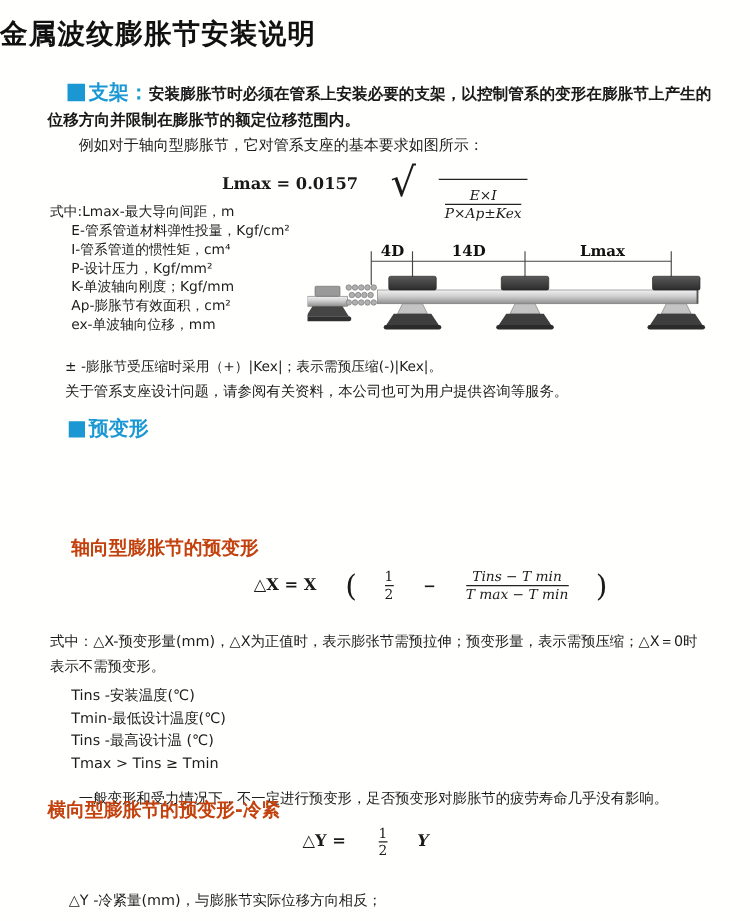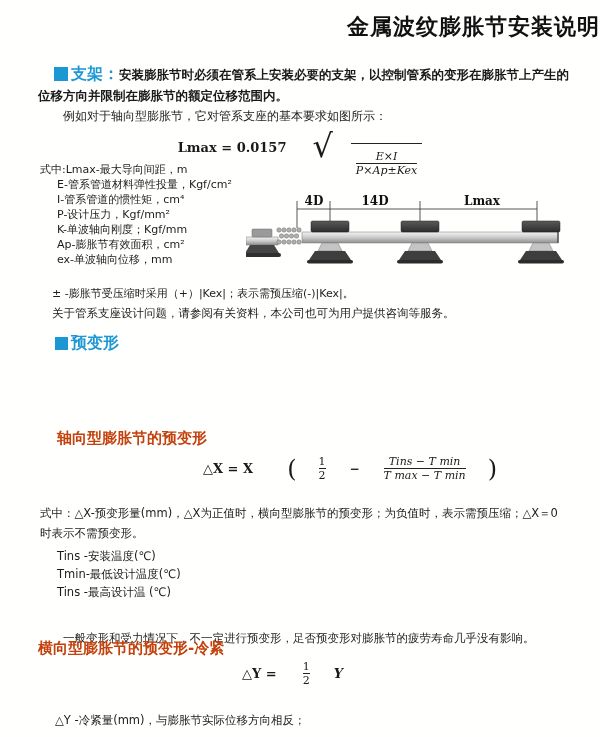--- a/index.html
+++ b/index.html
@@ -1,18 +1,18 @@
 <!DOCTYPE html>
 <html><head>
 <meta charset="utf-8">
 <style>
   html,body{margin:0;padding:0;background:#ffffff;}
   .page{position:relative;width:600px;height:737px;background:#fffffe;overflow:hidden;
         font-family:"DejaVu Sans",sans-serif;color:#1c1c1c;}
-  .title{position:absolute;top:12px;left:0;right:0;text-align:right;
+  .title{position:absolute;top:12px;left:0;right:0;text-align:left;
          font-size:22px;font-weight:bold;color:#111;letter-spacing:1px;}
   
   .sq{display:inline-block;background:#1b98d4;vertical-align:-2px;margin-right:3px;}
   .sq.big{width:14px;height:14px;}
   .sq.small{width:13px;height:13px;}
   .sec-label{color:#1b98d4;font-weight:bold;font-size:16px;line-height:1;}
   
   .p-support{position:absolute;left:38px;top:51px;width:532px;font-size:12.5px;
              line-height:21px;font-weight:bold;color:#1a1a1a;text-indent:16px;}
   .p-example{position:absolute;left:38px;top:96px;width:532px;font-size:12px;text-indent:25px;}
@@ -41,21 +41,21 @@
   .f-lhs{font-weight:bold;font-size:13px;margin-right:6px;}
   .rad-sign{font-size:32px;line-height:26px;font-weight:400;margin-right:-2px;transform:translateY(-2px);}
   .rad-body{border-top:1.5px solid #222;padding:1px 5px 0;margin-top:25px;}
   .frac{display:inline-flex;flex-direction:column;text-align:center;
         font-size:11px;line-height:13px;font-family:"DejaVu Serif",serif;}
   .frac .den{border-top:1px solid #222;}
   .frac.ital{font-style:italic;}
   .paren{font-size:24px;font-weight:400;line-height:1;margin:0 2px;}
   .f-op{font-weight:bold;font-size:12px;margin:0 4px;}
   .f-rhs{font-weight:bold;font-style:italic;font-size:13px;margin-left:4px;}
-  .f2 .f-lhs{margin-right:12px;}
+  .f2 .f-lhs{margin-right:1px;}
   
   .diagram{position:absolute;left:246px;top:192px;}
 </style>
 </head>
 <body>
 
 <div class="page">
 
   <div class="title">金属波纹膨胀节安装说明</div>
 
@@ -173,26 +173,27 @@
       <span class="den">2</span>
     </span>
     <span class="f-op">−</span>
     <span class="frac ital">
       <span class="num">Tins − T min</span>
       <span class="den">T max − T min</span>
     </span>
     <span class="paren">)</span>
   </div>
 
-  <p class="p-explain">式中：△X-预变形量(mm)，△X为正值时，横向型膨胀节的预变形；为负值时，表示需预压缩；△X＝0时表示不需预变形。</p>
+  <p class="p-explain">式中：△X-预变形量(mm)，△X为正值时，表示膨张节需预拉伸；预变形量，表示需预压缩；△X＝0时表示不需预变形。</p>
 
   <div class="temps">
     <div>Tins -安装温度(℃)</div>
     <div>Tmin-最低设计温度(℃)</div>
     <div>Tins -最高设计温 (℃)</div>
+    <div>Tmax &gt; Tins ≥ Tmin</div>
   </div>
 
   <p class="p-general">一般变形和受力情况下，不一定进行预变形，足否预变形对膨胀节的疲劳寿命几乎没有影响。</p>
 
   <div class="sub-heading h-lateral">横向型膨胀节的预变形-冷紧</div>
 
   <div class="formula f3">
     <span class="f-lhs">△Y =</span>
     <span class="frac">
       <span class="num">1</span>

